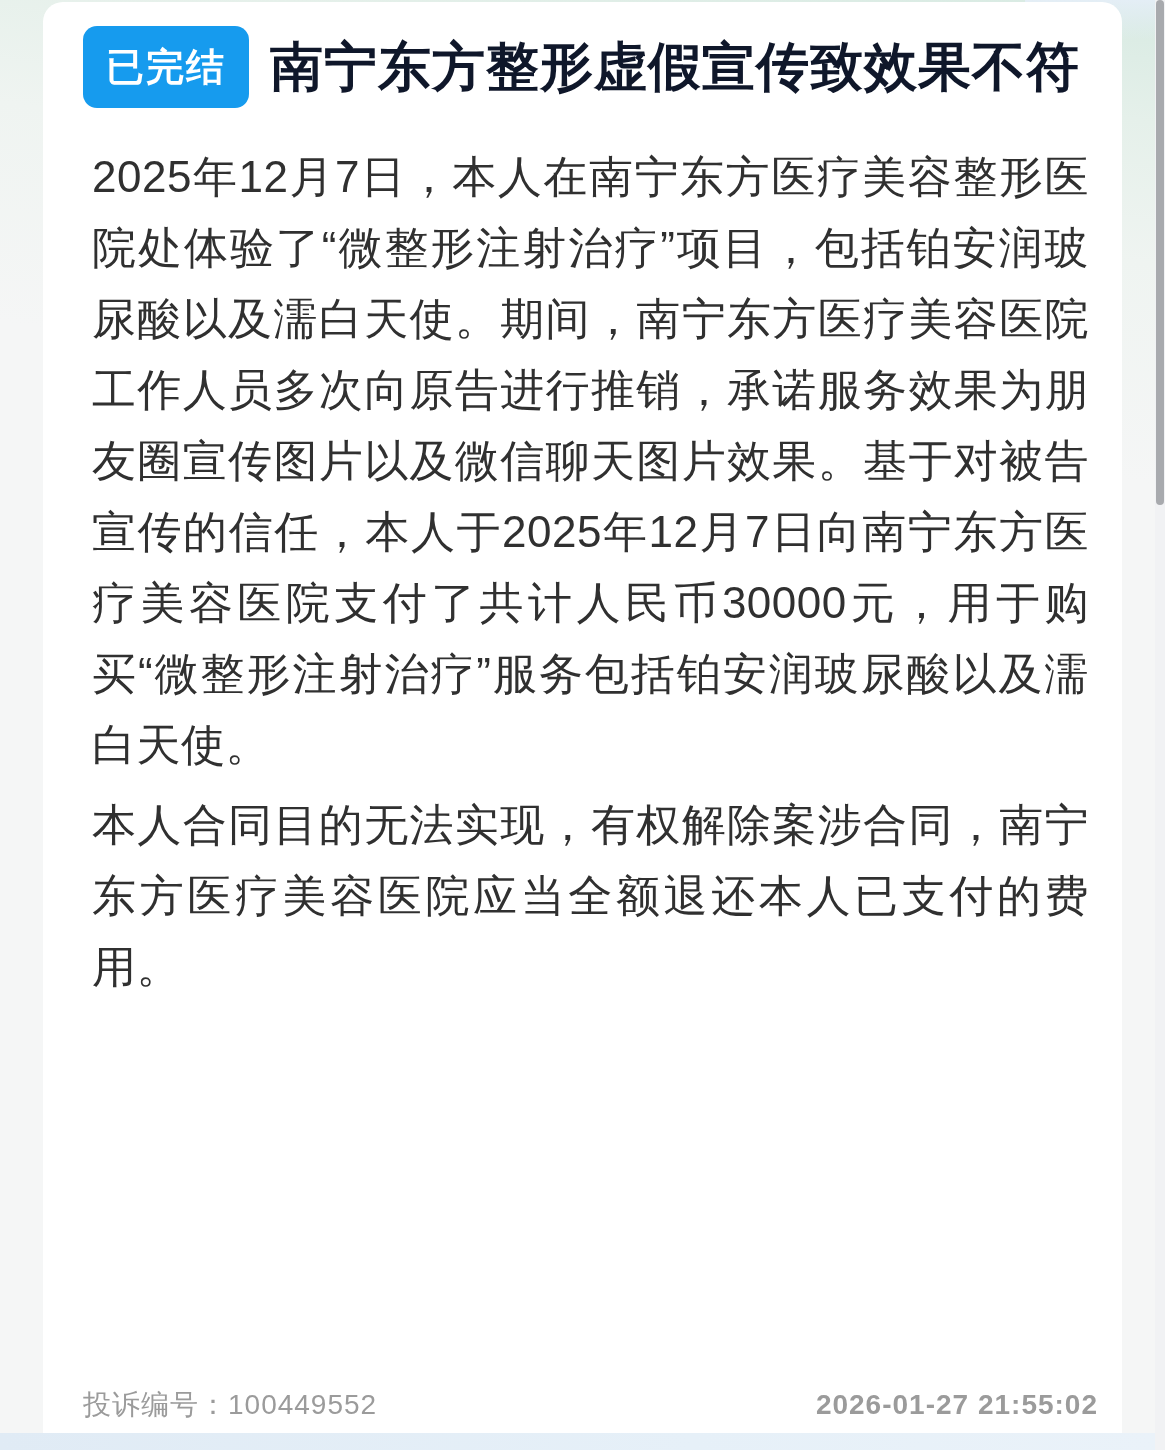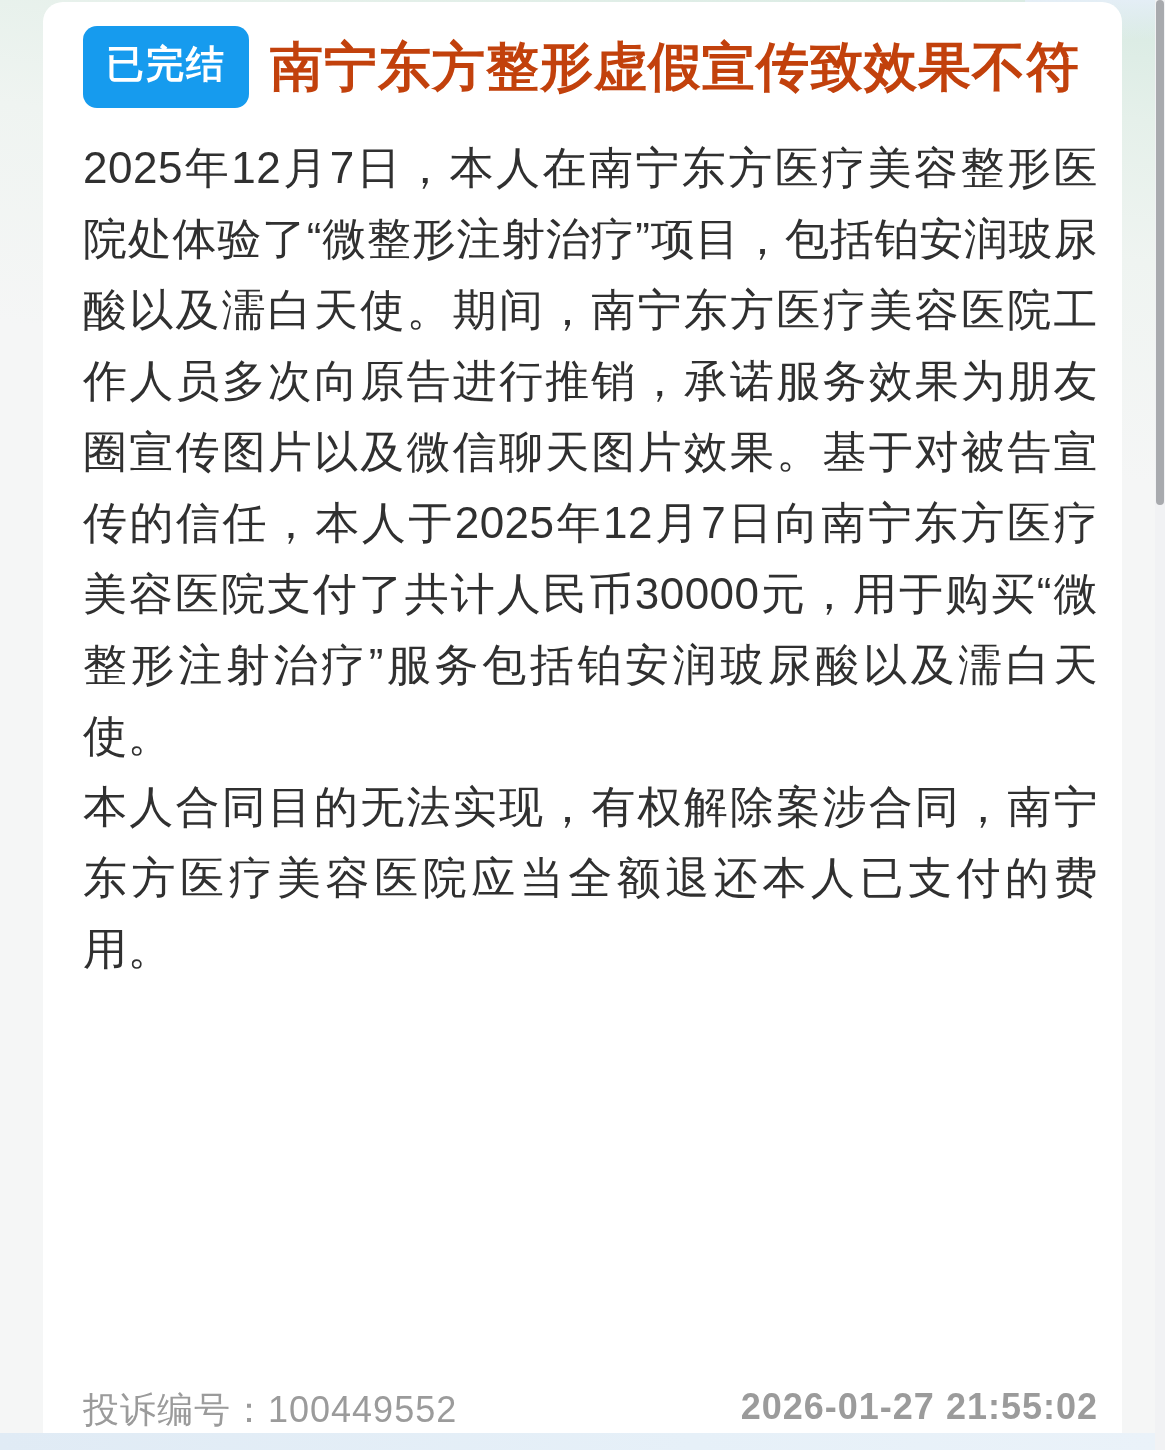--- a/index.html
+++ b/index.html
@@ -63,53 +63,52 @@
     display: inline-block;
     height: 58px;
     line-height: 58px;
     padding: 12px 23px;
     border-radius: 14px;
     background: #169bee;
     color: #ffffff;
     font-size: 38px;
     font-weight: bold;
     letter-spacing: 2px;
-    font-family: Liberation Mono, monospace;
   }
   .title {
     margin: 0;
     font-size: 53px;
     font-weight: bold;
-    color: #c2410c;
+    color: #0f172a;
     letter-spacing: 1px;
     line-height: 60px;
   }
   .body-text {
     position: absolute;
     left: 40px;
     top: 130px;
     width: 1015px;
     font-size: 44px;
     line-height: 71px;
     color: #303030;
     letter-spacing: 0.5px;
   }
   .body-text p {
-    margin: 0;
+    margin: 9px;
     text-align: justify;
   }
   .footer-row {
     position: absolute;
     left: 40px;
     top: 1384px;
     width: 1015px;
     display: flex;
     justify-content: space-between;
-    align-items: flex-start;
-    font-size: 36px;
+    align-items: center;
+    font-size: 28px;
     color: #9b9b9b;
     letter-spacing: 1px;
   }
   .footer-left { white-space: nowrap; }
   .footer-right { white-space: nowrap; font-weight: bold; }
   .scrollbar-track {
     position: absolute;
     right: 0;
     top: 0;
     width: 10px;

